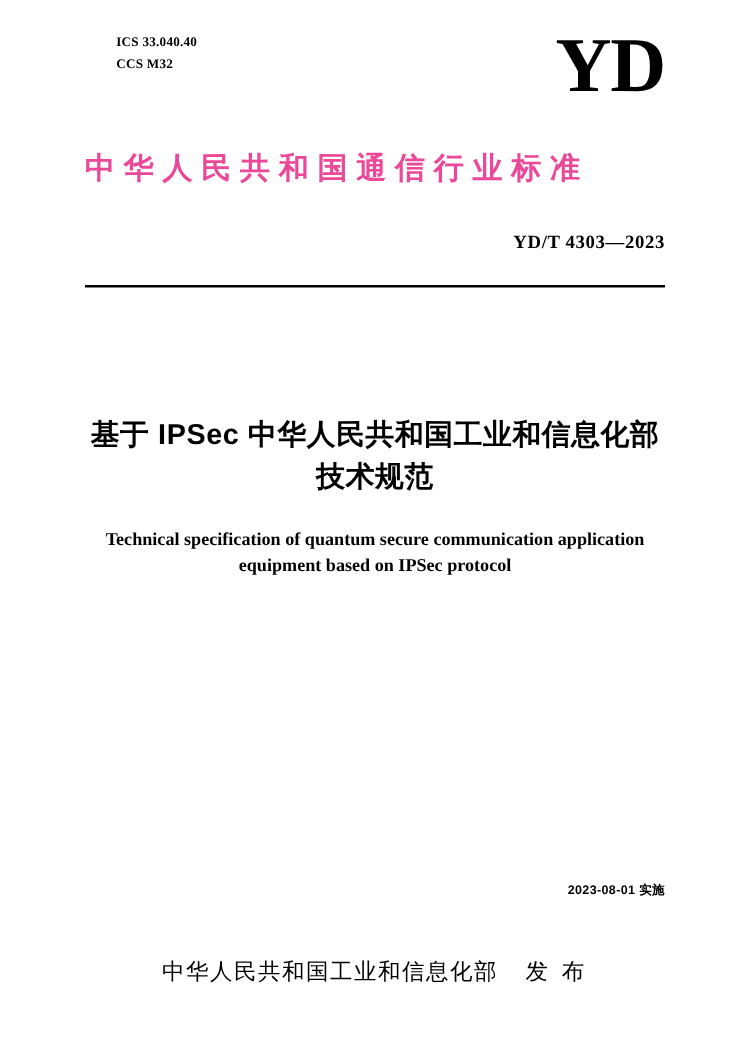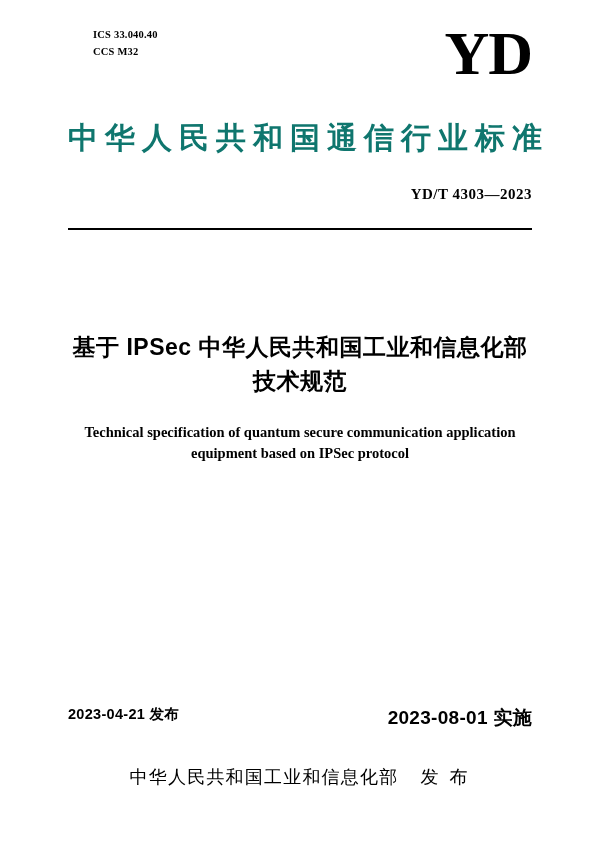--- a/index.html
+++ b/index.html
@@ -65,24 +65,24 @@
 
   
   .std-title {
     position: absolute;
     top: 118px;
     left: 0;
     right: 0;
     text-align: left;
     font-family: "Liberation Sans", sans-serif;
     font-weight: bold;
-    font-size: 30px;
+    font-size: 24px;
     letter-spacing: 7px;
     white-space: nowrap;
-    color: #0f766e;
+    color: #ec4899;
   }
 
   .std-code {
     position: absolute;
     top: 186px;
     right: 0;
     font-family: "Liberation Serif", serif;
     font-weight: bold;
     font-size: 15px;
     letter-spacing: 0.5px;
@@ -141,21 +141,21 @@
     font-weight: bold;
     font-size: 14.5px;
     letter-spacing: 0.3px;
   }
   .date-right {
     position: absolute;
     right: 0;
     top: 0;
     font-family: "Liberation Sans", sans-serif;
     font-weight: bold;
-    font-size: 19px;
+    font-size: 10px;
     letter-spacing: 0.3px;
   }
 
   .issuer {
     position: absolute;
     top: 765px;
     left: 0;
     right: 0;
     text-align: center;
     font-family: "Liberation Sans", sans-serif;
@@ -193,21 +193,20 @@
       <div>基于 IPSec 中华人民共和国工业和信息化部</div>
       <div>技术规范</div>
     </div>
 
     <div class="doc-title-en">
       <div>Technical specification of quantum secure communication application</div>
       <div>equipment based on IPSec protocol</div>
     </div>
 
     <div class="dates">
-      <div class="date-left">2023-04-21 发布</div>
       <div class="date-right">2023-08-01 实施</div>
     </div>
 
     <div class="issuer">
       <span>中华人民共和国工业和信息化部</span><span class="issue-word">发 布</span>
     </div>
 
   </div>
 </div>
 

